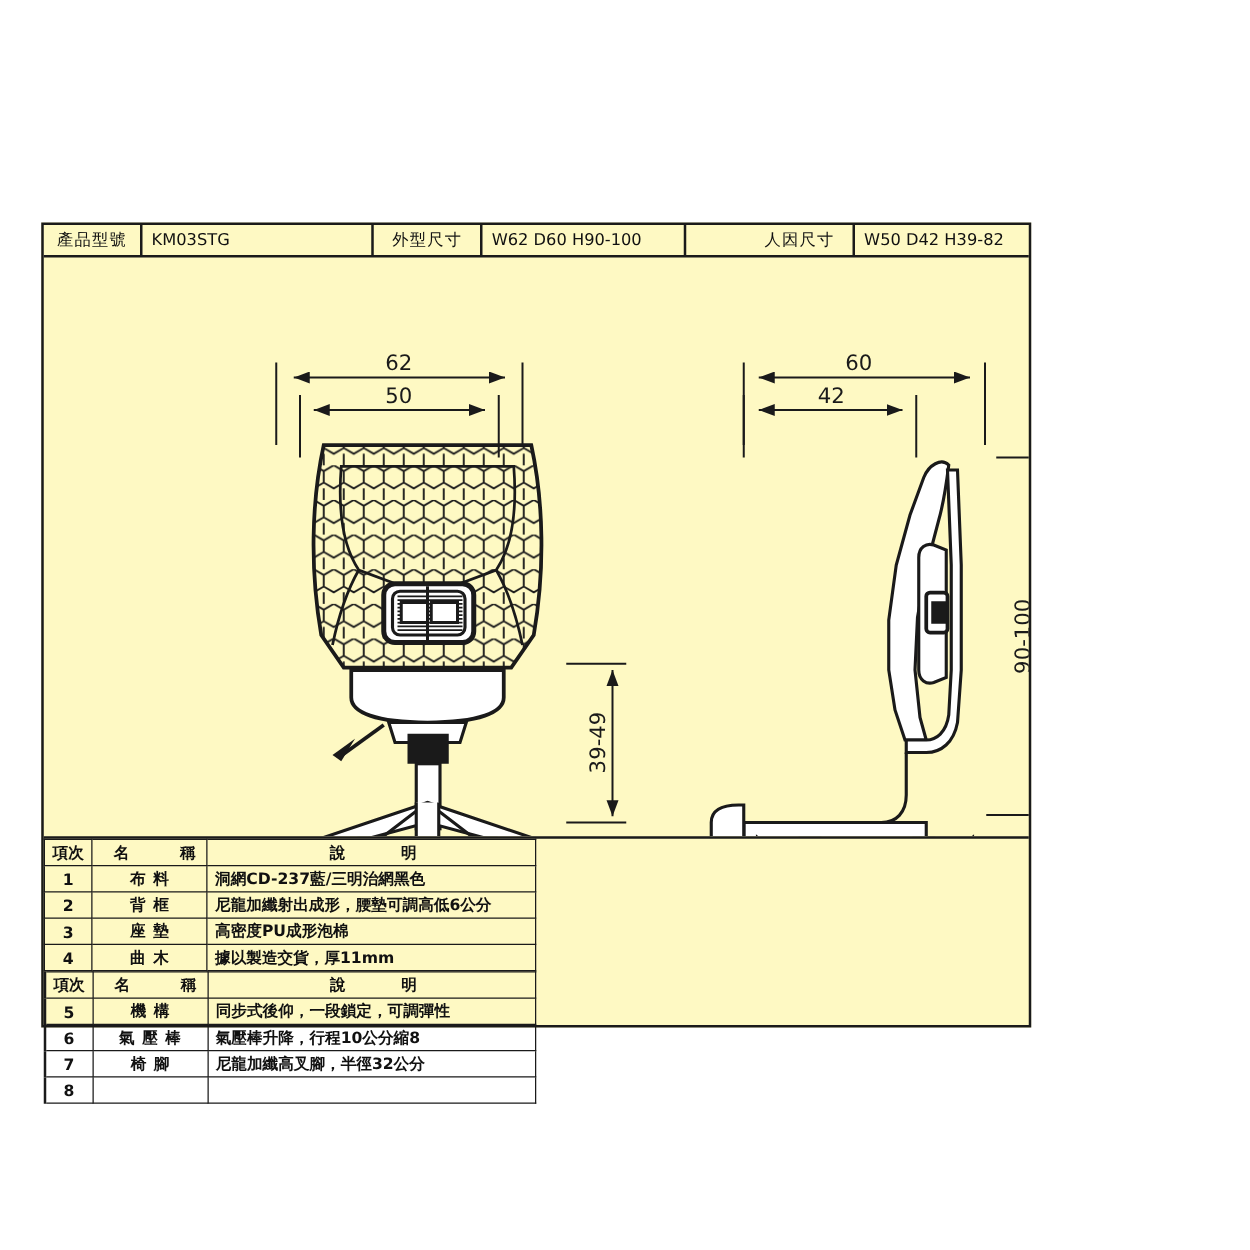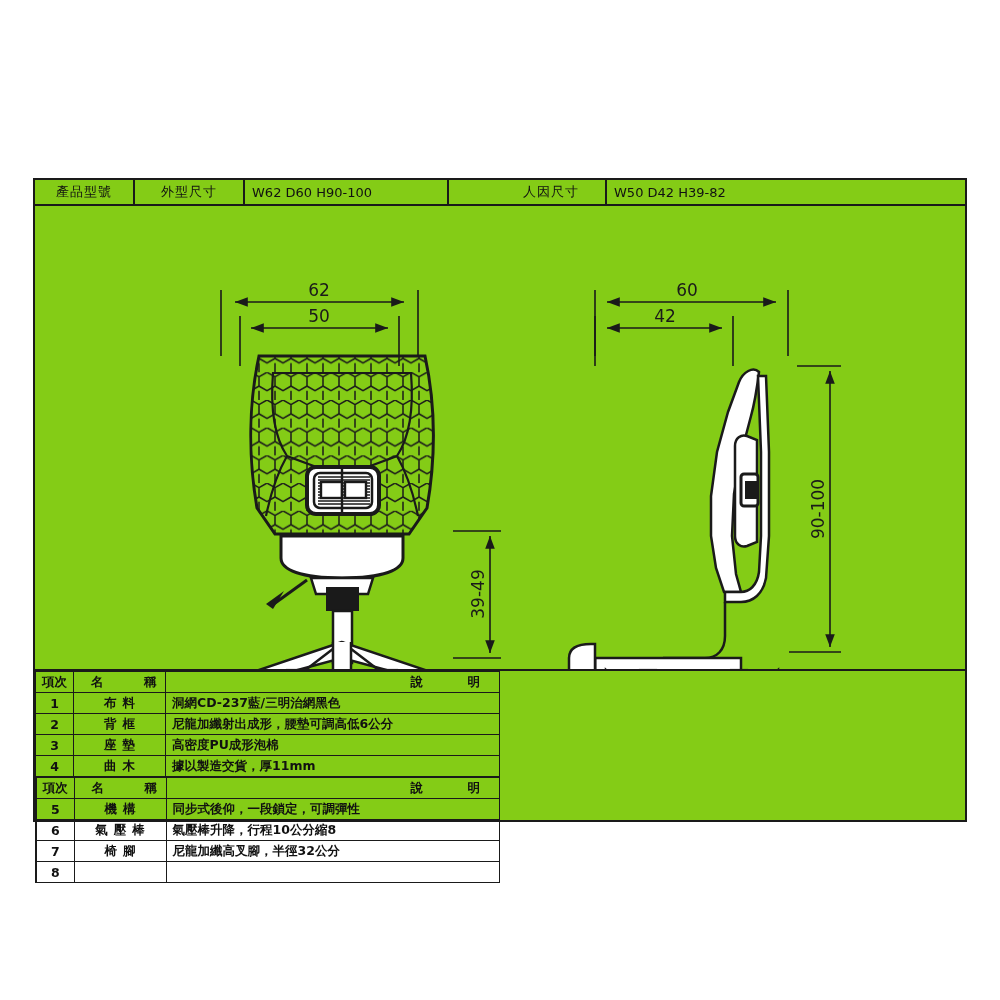--- a/index.html
+++ b/index.html
@@ -5,23 +5,23 @@
   * { box-sizing: border-box; }
   html, body {
     margin: 0; padding: 0;
     width: 1000px; height: 1000px;
     background: #ffffff;
     font-family: "DejaVu Sans", "Liberation Sans", sans-serif;
   }
   #sheet {
     position: absolute;
     left: 33px; top: 178px;
-    width: 934px; height: 644px;
+    width: 792px; height: 644px;
     border: 2px solid #1a1a1a;
-    background: #84cc16;
+    background: #fef9c3;
   }
   
   .hdr {
     display: flex;
     height: 26px;
     border-bottom: 2px solid #1a1a1a;
   }
   .hdr .cell {
     display: flex;
     align-items: center;
@@ -69,21 +69,21 @@
     color: #111;
     padding: 0 3px;
     overflow: hidden;
     white-space: nowrap;
   }
   .spec .col-no   { width: 38px;  text-align: center; }
   .spec .col-name { width: 92px;  text-align: center; letter-spacing: 6px; text-indent: 6px; }
   .spec .col-desc { text-align: left; padding-left: 6px; }
   .spec thead td { text-align: center; }
   .spec thead .col-name { letter-spacing: 14px; text-indent: 14px; }
-  .spec thead .col-desc { text-align: right; letter-spacing: 16px; text-indent: 16px; font-family: Liberation Serif, serif; }
+  .spec thead .col-desc { text-align: center; letter-spacing: 16px; text-indent: 16px; font-family: Liberation Serif, serif; }
   .spec .border-l { border-left: 2px solid #1a1a1a; }
 
   
   .note {
     border-top: 1px solid #1a1a1a;
     font-size: 12.5px;
     font-weight: bold;
     color: #111;
     height: 20px;
     line-height: 19px;
@@ -94,20 +94,21 @@
   .note.first { border-top: 2px solid #1a1a1a; }
   .dimtxt { font-size: 17px; fill: #1a1a1a; font-family: "DejaVu Sans", "Liberation Sans", sans-serif; }
 </style>
 </head>
 <body>
 
 <div id="sheet">
 
   <div class="hdr">
     <div class="cell lbl c1">產品型號</div>
+    <div class="cell val c2">KM03STG</div>
     <div class="cell lbl c3">外型尺寸</div>
     <div class="cell val c4">W62 D60 H90-100</div>
     <div class="cell lbl c5">人因尺寸</div>
     <div class="cell val c6">W50 D42 H39-82</div>
   </div>
 
   <div id="canvas">
   <svg width="934" height="463" viewBox="0 0 934 463" xmlns="http://www.w3.org/2000/svg">
     <defs>
       <pattern id="honey" width="16" height="27.71" patternUnits="userSpaceOnUse">

